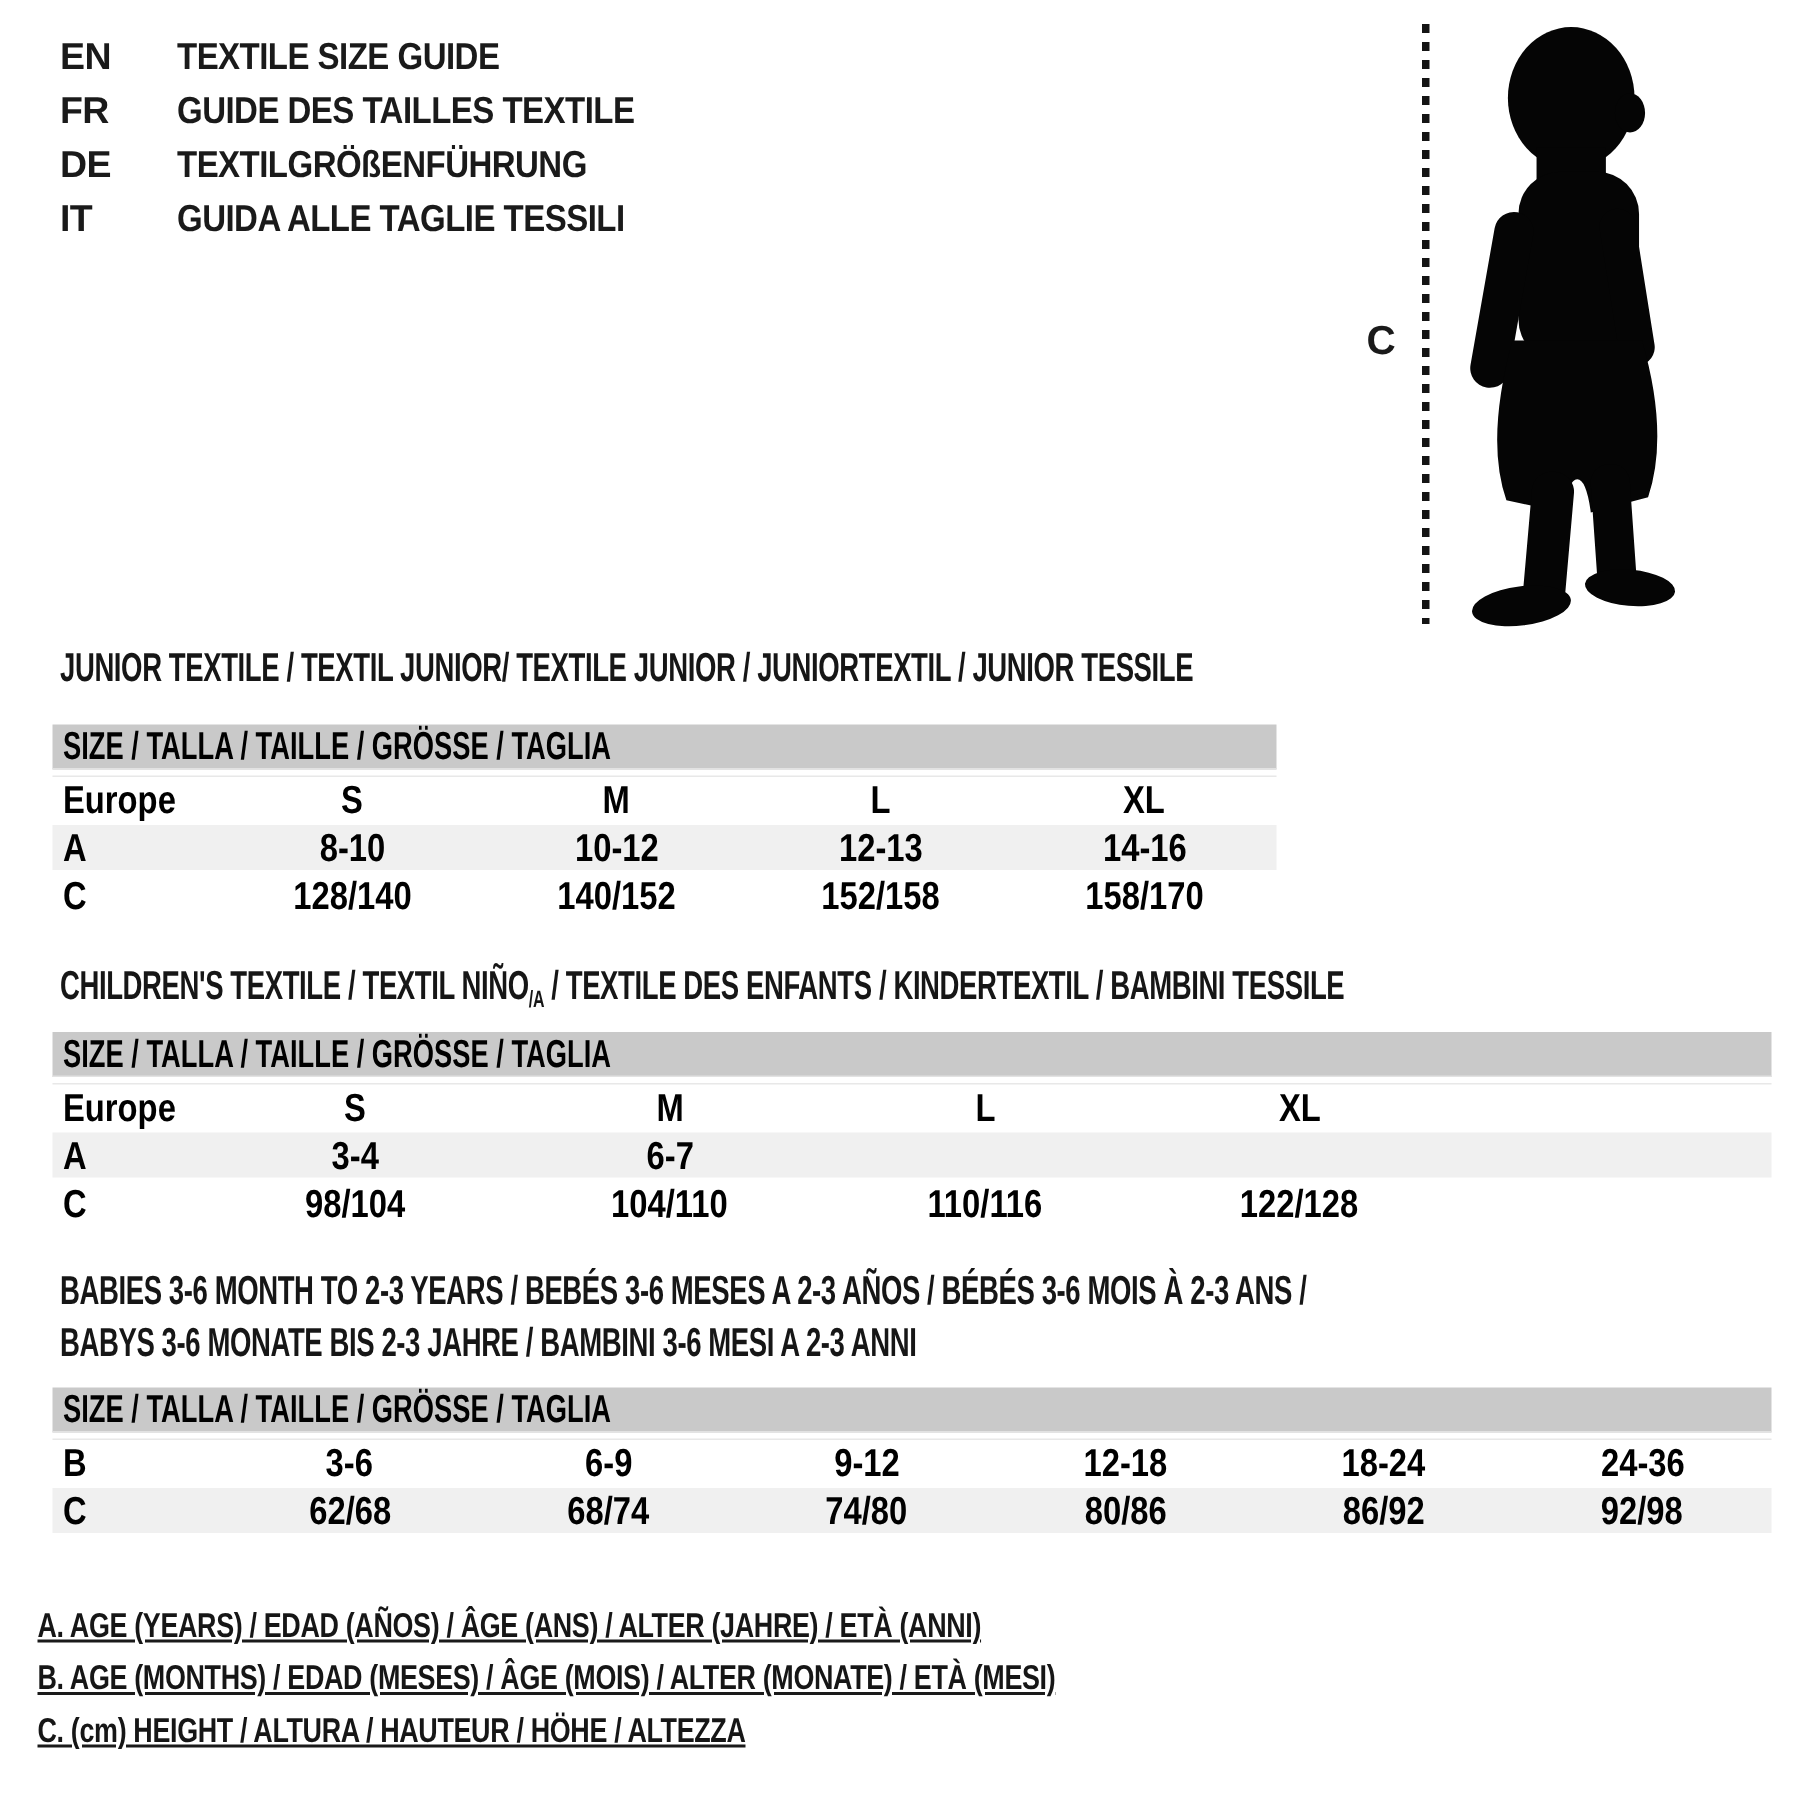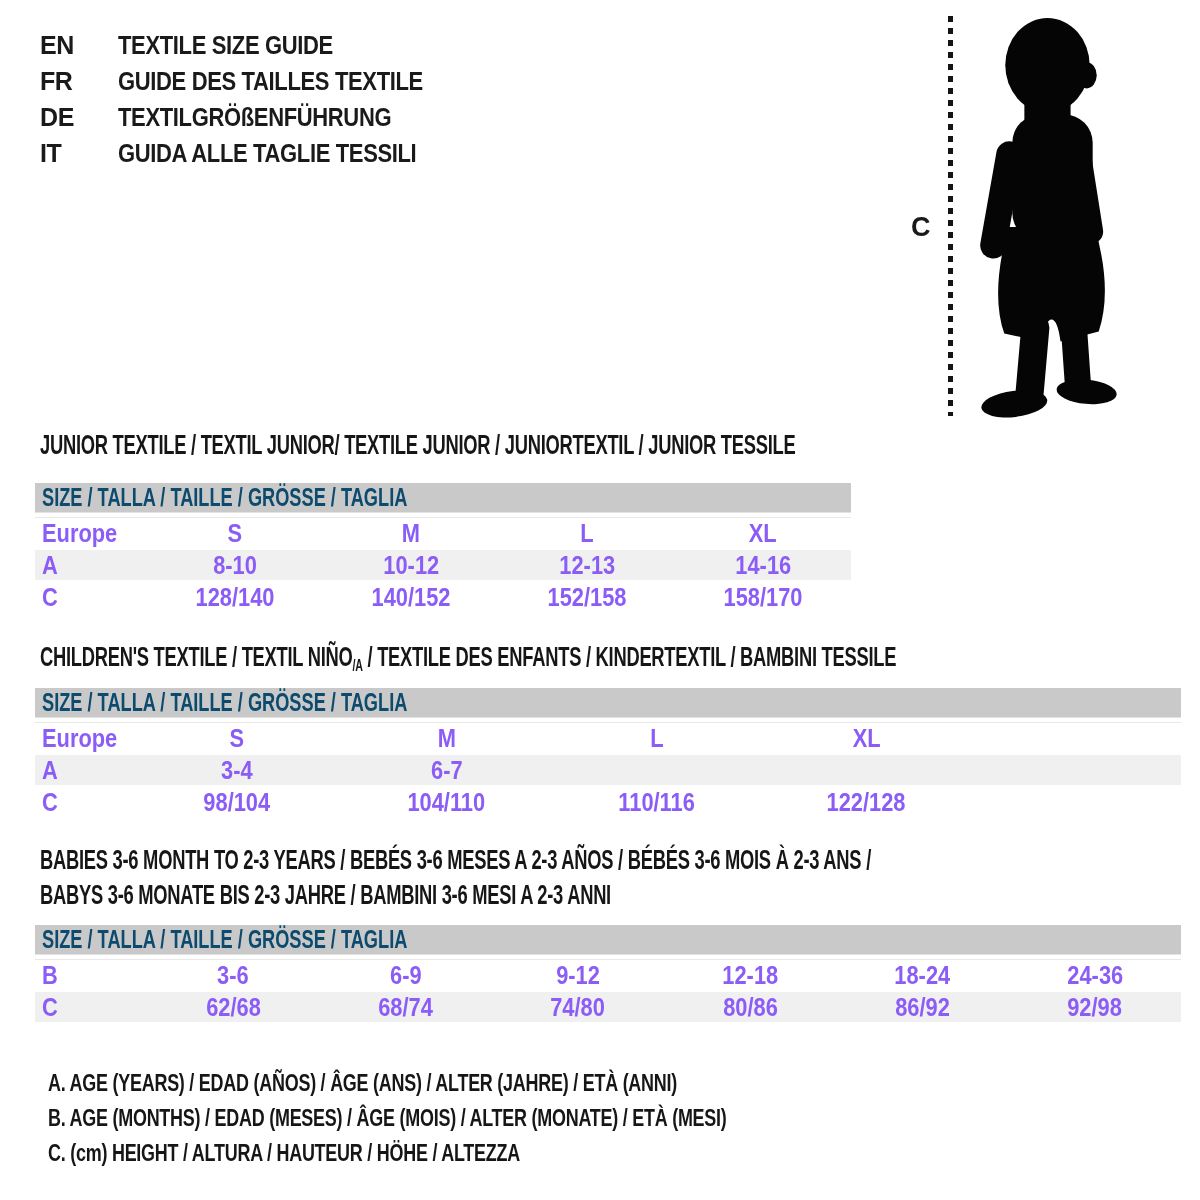--- a/index.html
+++ b/index.html
@@ -3,59 +3,59 @@
 <meta charset="utf-8">
 <style>
   html,body { margin:0; padding:0; background:#ffffff; }
   .canvas {
     position:relative; width:1200px; height:1200px; background:#ffffff;
     font-family:"Liberation Sans", sans-serif; font-weight:700;
     color:#1a1a1a; overflow:hidden;
   }
   
   .lang-list { position:absolute; left:40px; top:24px; }
-  .lang-row { display:flex; align-items:flex-end; height:36px; font-size:25px; letter-spacing:-0.4px; }
+  .lang-row { display:flex; align-items:flex-start; height:36px; font-size:25px; letter-spacing:-0.4px; }
   .lang-code { width:78px; flex:0 0 78px; }
   .lang-title { white-space:nowrap; display:inline-block; transform:scaleX(0.88); transform-origin:left center; }
   
   .measure-line {
     position:absolute; left:948px; top:16px; width:5px; height:400px;
     background-image:repeating-linear-gradient(to bottom,#141414 0 6px,transparent 6px 12px);
   }
   .measure-label { position:absolute; left:911px; top:212px; font-size:27px; }
   .baby-figure { position:absolute; left:960px; top:10px; width:185px; height:412px; }
   
   .sec-title {
     position:absolute; left:40px; font-size:27px; line-height:28px; letter-spacing:-0.4px;
     white-space:nowrap; transform:scaleX(0.68); transform-origin:left center; color:#161616;
   }
   .sub-a { font-size:0.58em; position:relative; top:5px; }
   
   .size-table { position:absolute; left:35px; }
   .size-bar {
     height:29px; background:#c9c9c9; display:flex; align-items:center;
-    padding-left:7px; color:#0c4a6e; font-size:26px; border-bottom:1px solid #e2e2e2;
+    padding-left:7px; color:#000000; font-size:26px; border-bottom:1px solid #e2e2e2;
   }
   .size-bar .bar-text { white-space:nowrap; display:inline-block; transform:scaleX(0.70); transform-origin:left center; }
-  .trow { display:grid; height:30px; align-items:center; font-size:26px; color:#8b5cf6; }
+  .trow { display:grid; height:30px; align-items:center; font-size:26px; color:#000000; }
   .trow.first { margin-top:4px; border-top:1px solid #e8e8e8; }
   .trow + .trow { margin-top:2px; }
   .t-junior  { width:816px; }
   .t-junior  .trow { grid-template-columns:112px repeat(4,1fr); }
   .t-children{ width:1146px; }
   .t-children .trow { grid-template-columns:97px repeat(5,1fr); }
   .t-babies  { width:1146px; }
   .t-babies  .trow { grid-template-columns:112px repeat(6,1fr); }
   .cell { text-align:center; overflow:visible; }
   .cell.lbl { text-align:left; padding-left:7px; }
   .cell .ct { display:inline-block; white-space:nowrap; transform:scaleX(0.84); }
   .cell.lbl .ct { transform-origin:left center; }
   .row-shaded { background:#f0f0f0; }
   
-  .legend { position:absolute; left:48px; top:1066px; }
+  .legend { position:absolute; left:25px; top:1066px;text-decoration:underline; }
   .legend-line {
     font-size:23px; line-height:35px; letter-spacing:-0.3px; white-space:nowrap;
     transform:scaleX(0.78); transform-origin:left center; color:#161616;
   }
 </style>
 </head>
 <body>
 
 <div class="canvas">
 

